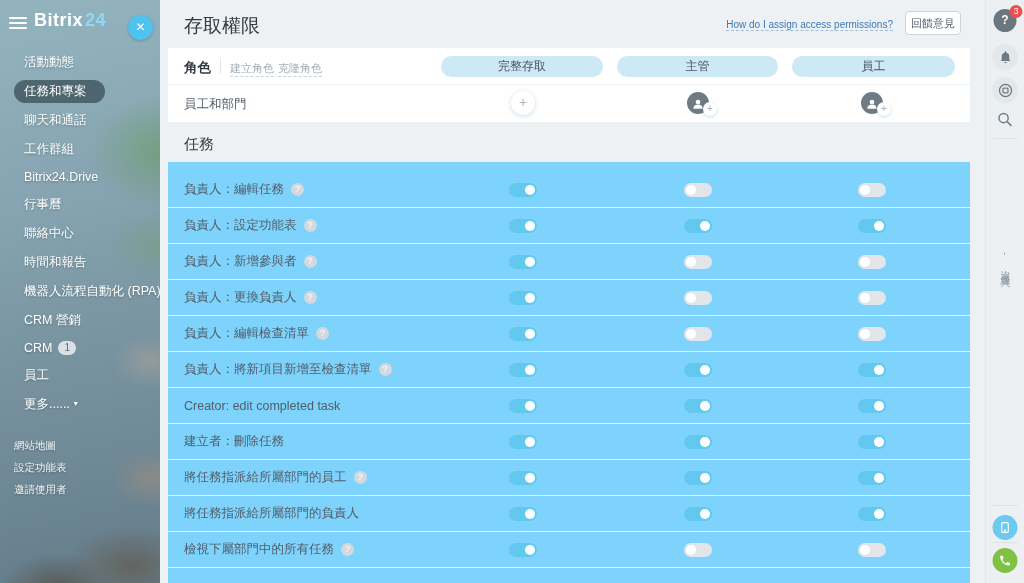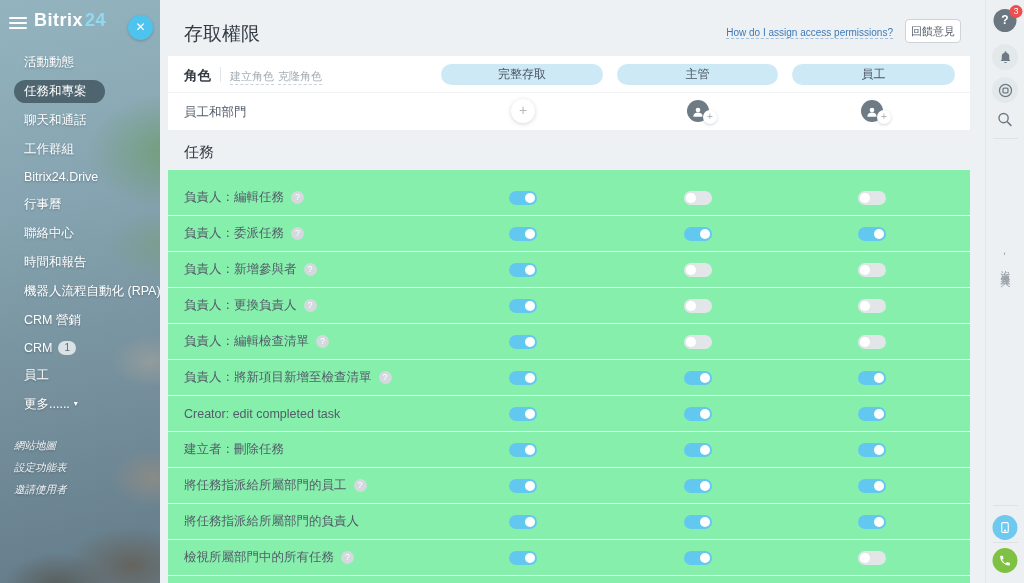--- a/index.html
+++ b/index.html
@@ -28,26 +28,26 @@
     box-shadow:0 1px 3px rgba(0,0,0,.2); cursor:pointer; }
   .sb-menu { margin-top:4px; }
   .sb-item { padding:3px 6px 3px 14px; cursor:pointer; white-space:nowrap; }
   .sb-pill { display:inline-block; padding:3px 10px; border-radius:13px; font-size:12.5px;
     color:#fff; text-shadow:0 1px 2px rgba(30,45,55,.35); }
   .sb-item.selected .sb-pill { background:rgba(40,58,68,.62); text-shadow:none; }
   .sb-badge { display:inline-block; margin-left:6px; padding:0 6px; border-radius:8px;
     background:rgba(235,240,242,.85); color:#5d6b75; font-size:10px; line-height:14px;
     vertical-align:1px; text-shadow:none; }
   .sb-caret { font-size:8px; margin-left:4px; vertical-align:2px; }
-  .sb-footer { margin-top:16px;font-style:italic; }
+  .sb-footer { margin-top:16px; }
   .sb-flink { padding:4px 14px; font-size:10.5px; color:rgba(255,255,255,.92);
     text-shadow:0 1px 2px rgba(30,45,55,.4); cursor:pointer; }
 
   
-  .main { position:absolute; left:160px; top:8px; width:825px; height:484px; }
+  .main { position:absolute; left:160px; top:0; width:825px; height:484px; }
   .page-title { position:absolute; left:24px; top:13px; font-size:19px; color:#333b44; }
   .help-link { position:absolute; top:19px; right:92px; font-size:10px; color:#3b79b8;
     border-bottom:1px dashed #9fc0dd; cursor:pointer; }
   .feedback-btn { position:absolute; top:11px; left:745px; width:56px; height:24px;
     background:#fff; border:1px solid #ccd4da; border-radius:4px; font-size:11px;
     color:#535c69; text-align:center; line-height:22px; cursor:pointer; }
 
   .role-card { position:absolute; left:8px; top:48px; width:802px; height:74px; background:#fff; }
   .role-row-a { position:relative; height:37px; border-bottom:1px solid #f0f2f3; }
   .role-label { position:absolute; left:16px; top:11px; font-size:13.5px; font-weight:bold; color:#333b44; }
@@ -71,21 +71,21 @@
   .avatar-add.col2 { left:519px; } .avatar-add.col3 { left:693px; }
   .avatar-add svg { position:absolute; left:4px; top:5px; }
   .avatar-badge { position:absolute; right:-8px; bottom:-2px; width:14px; height:14px;
     border-radius:50%; background:#fff; box-shadow:0 1px 3px rgba(80,90,100,.25);
     color:#aab1b8; font-size:10px; line-height:13px; text-align:center; }
 
   .section-hdr { position:absolute; left:8px; top:128px; width:802px; height:34px; }
   .section-title { position:absolute; left:16px; top:7px; font-size:15px; color:#333b44; }
 
   .perm-panel { position:absolute; left:8px; top:162px; width:802px; height:421px;
-    background:#86efac; padding-top:10px; overflow:hidden; }
+    background:#7dd3fc; padding-top:10px; overflow:hidden; }
   .perm-row { position:relative; height:36px; border-bottom:1px solid #f3f4f6;
     display:flex; align-items:center; padding-left:16px; }
   .perm-label { font-size:12.5px; color:#535c69; }
   .help-icon { width:13px; height:13px; margin-left:7px; border-radius:50%;
     background:#d3d9dd; color:#fff; font-size:9px; line-height:13px; text-align:center;
     flex:0 0 13px; cursor:pointer; }
   .help-icon::before { content:"?"; }
   .tg { position:absolute; top:50%; margin-top:-7px; width:28px; height:14px;
     border-radius:8px; cursor:pointer; }
   .tg .knob { position:absolute; top:2px; width:10px; height:10px; border-radius:50%; background:#fff; }
@@ -229,21 +229,21 @@
             <span class="knob"></span>
           </span>
     <span class="tg tg-2 off">
             <span class="knob"></span>
           </span>
     <span class="tg tg-3 off">
             <span class="knob"></span>
           </span>
   </div>
         <div class="perm-row">
-    <span class="perm-label">負責人：委派任務</span>
+    <span class="perm-label">負責人：設定功能表</span>
     <span class="help-icon"></span>
     <span class="tg tg-1 on">
             <span class="knob"></span>
           </span>
     <span class="tg tg-2 on">
             <span class="knob"></span>
           </span>
     <span class="tg tg-3 on">
             <span class="knob"></span>
           </span>
@@ -342,33 +342,20 @@
         <div class="perm-row">
     <span class="perm-label">將任務指派給所屬部門的負責人</span>
     <span class="help-icon" style="visibility: hidden;"></span>
     <span class="tg tg-1 on">
             <span class="knob"></span>
           </span>
     <span class="tg tg-2 on">
             <span class="knob"></span>
           </span>
     <span class="tg tg-3 on">
-            <span class="knob"></span>
-          </span>
-  </div>
-        <div class="perm-row">
-    <span class="perm-label">檢視所屬部門中的所有任務</span>
-    <span class="help-icon"></span>
-    <span class="tg tg-1 on">
-            <span class="knob"></span>
-          </span>
-    <span class="tg tg-2 on">
-            <span class="knob"></span>
-          </span>
-    <span class="tg tg-3 off">
             <span class="knob"></span>
           </span>
   </div>
         <div class="perm-row">
     <span class="perm-label">檢視下屬部門中的所有任務</span>
     <span class="help-icon"></span>
     <span class="tg tg-1 on">
             <span class="knob"></span>
           </span>
     <span class="tg tg-2 off">

